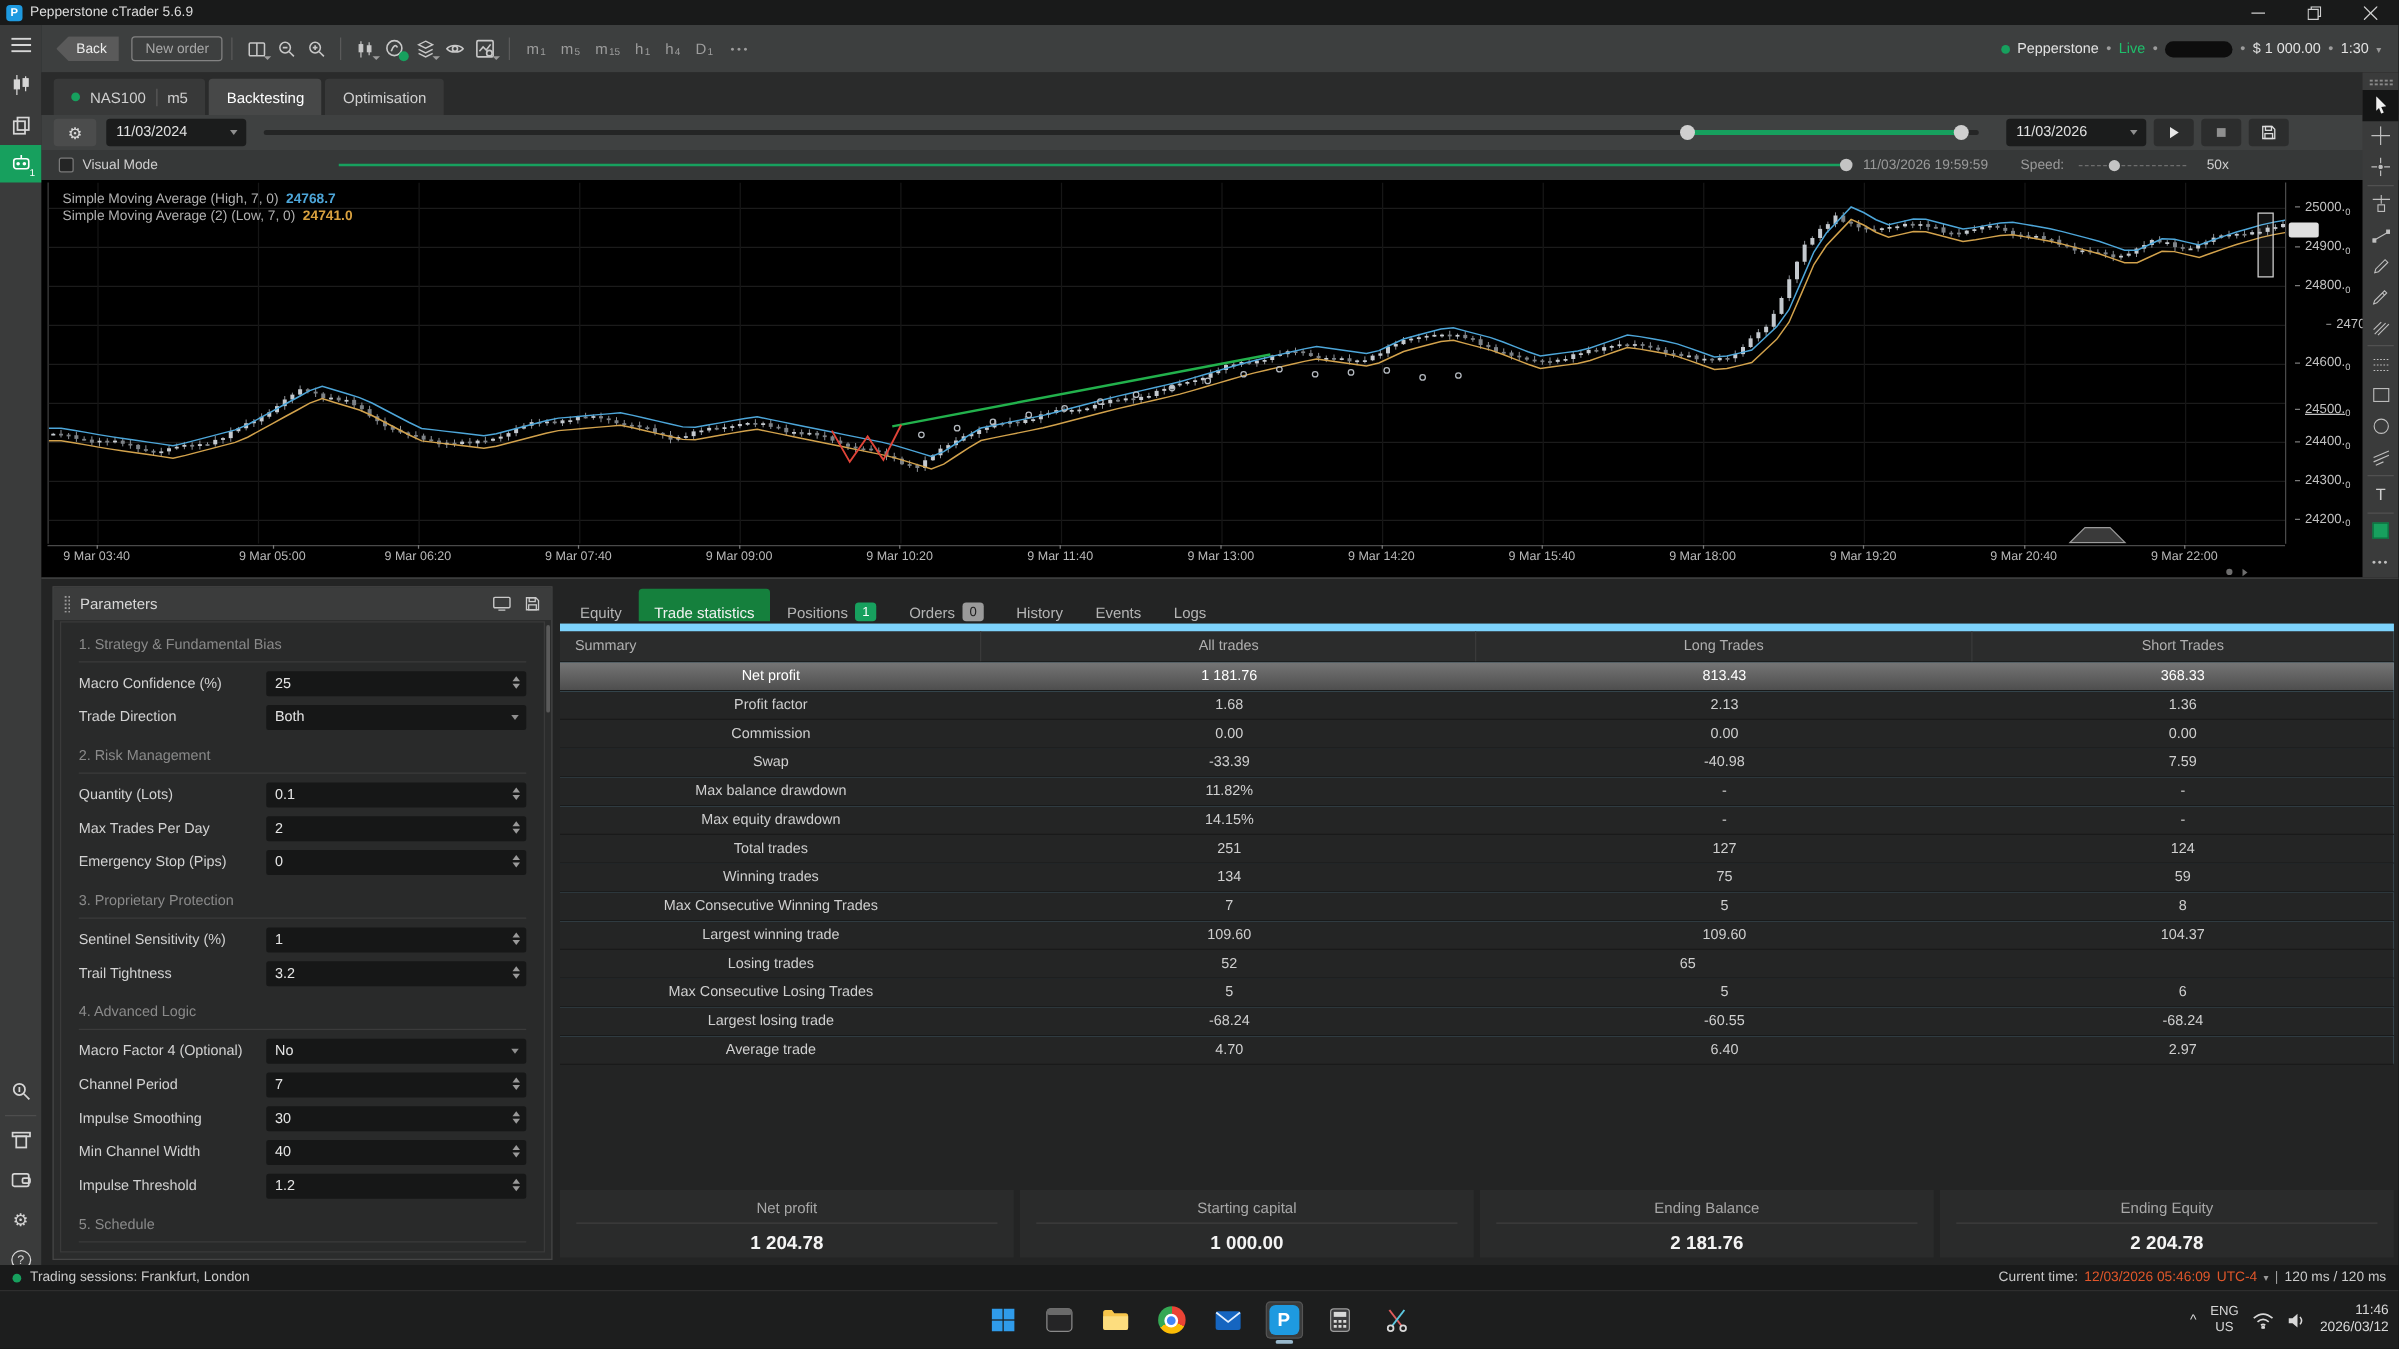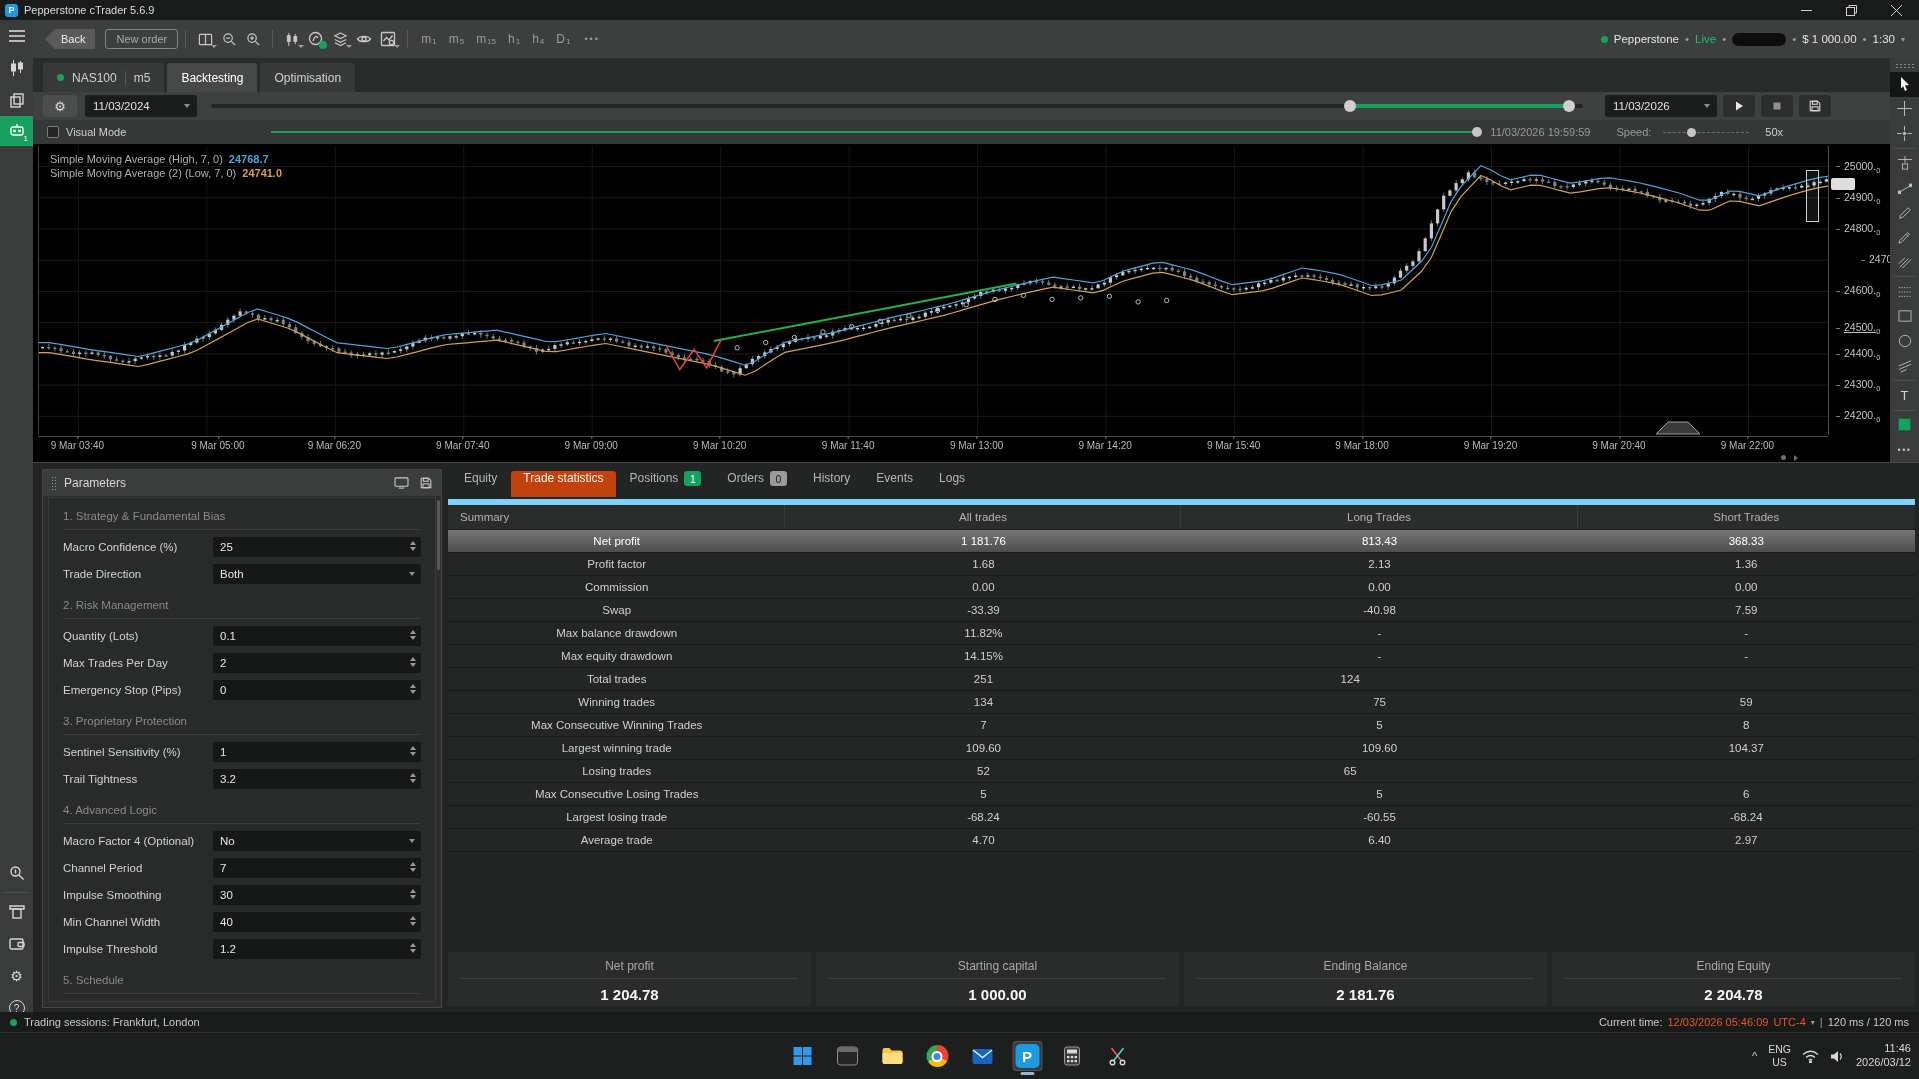--- a/index.html
+++ b/index.html
@@ -119,22 +119,22 @@
   .pinp{flex:1;height:20px;background:#161717;border-radius:2px;display:flex;align-items:center;padding:0 7px;color:#e6e6e6;font-size:11.5px;position:relative}
   .st{position:absolute;right:5px;top:4px;display:flex;flex-direction:column;gap:2px}
   .st i{width:0;height:0;border-left:3px solid transparent;border-right:3px solid transparent}
   .st .up{border-bottom:4px solid #9a9a9a}
   .st .dn{border-top:4px solid #9a9a9a}
   .pinp .selcaret{position:absolute;right:6px;top:8px}
 
   
   #stats{position:absolute;left:415px;right:4px;top:6px;bottom:4px}
   #stats-tabs{height:30px;display:flex;align-items:center;gap:2px;padding-left:4px}
-  .stab{height:26px;padding:0 12px;display:flex;align-items:flex-start;gap:6px;color:#b5b5b5;font-size:12px;border-radius:3px 3px 0 0}
-  .stab.active{background:#c2410c;color:#f2f2f2}
+  .stab{height:26px;padding:0 12px;display:flex;align-items:flex-end;gap:6px;color:#b5b5b5;font-size:12px;border-radius:3px 3px 0 0}
+  .stab.active{background:#15803d;color:#f2f2f2}
   .sbadge{min-width:17px;height:15px;border-radius:3px;font-size:10.5px;display:flex;align-items:center;justify-content:center;padding:0 3px}
   .sbadge.green{background:#17a05e;color:#fff}
   .sbadge.gray{background:#9a9a9a;color:#1c1c1c}
   #stats-table{position:absolute;top:30px;left:0;right:0;background:#7dd3fc;border-top:6px solid #7dd3fc}
   .trow{display:flex;height:23px;border-bottom:1px solid #191a1a;background:#242525}
   .trow.thead{height:25px;background:#2b2c2c}
   .trow.sel{background:linear-gradient(#757575,#4e4e4e)}
   .tc{display:flex;align-items:center;justify-content:center;font-size:11.5px;color:#cfcfcf}
   .trow.sel .tc{color:#fff}
   .thead .tc{color:#b0b0b0;border-right:1px solid #3a3a3a}
@@ -1391,20 +1391,21 @@
           </div>
           <div class="trow">
             <div class="tc c0">Max equity drawdown</div>
             <div class="tc c1">14.15%</div>
             <div class="tc c2">-</div>
             <div class="tc c3">-</div>
           </div>
           <div class="trow">
             <div class="tc c0">Total trades</div>
             <div class="tc c1">251</div>
+            <div class="tc c2">127</div>
             <div class="tc c3">124</div>
           </div>
           <div class="trow">
             <div class="tc c0">Winning trades</div>
             <div class="tc c1">134</div>
             <div class="tc c2">75</div>
             <div class="tc c3">59</div>
           </div>
           <div class="trow">
             <div class="tc c0">Max Consecutive Winning Trades</div>

